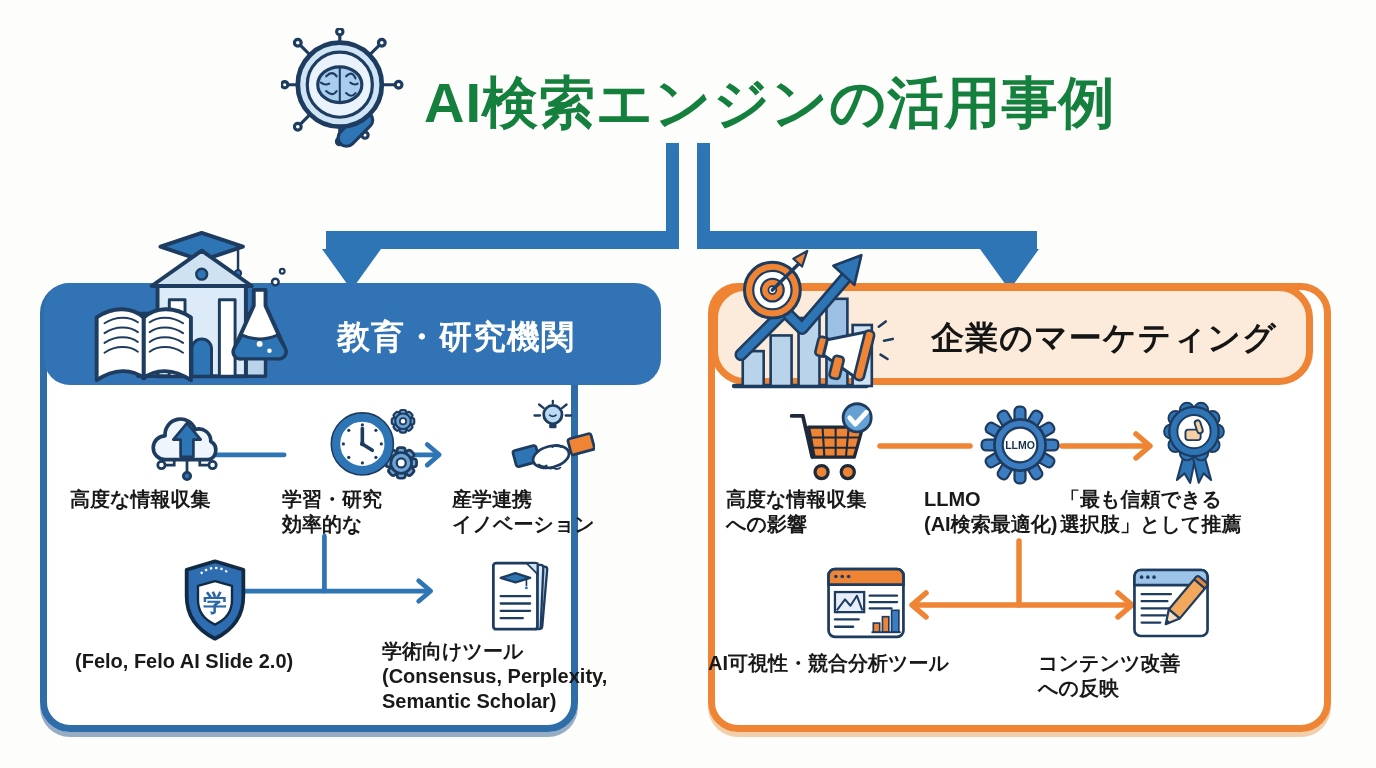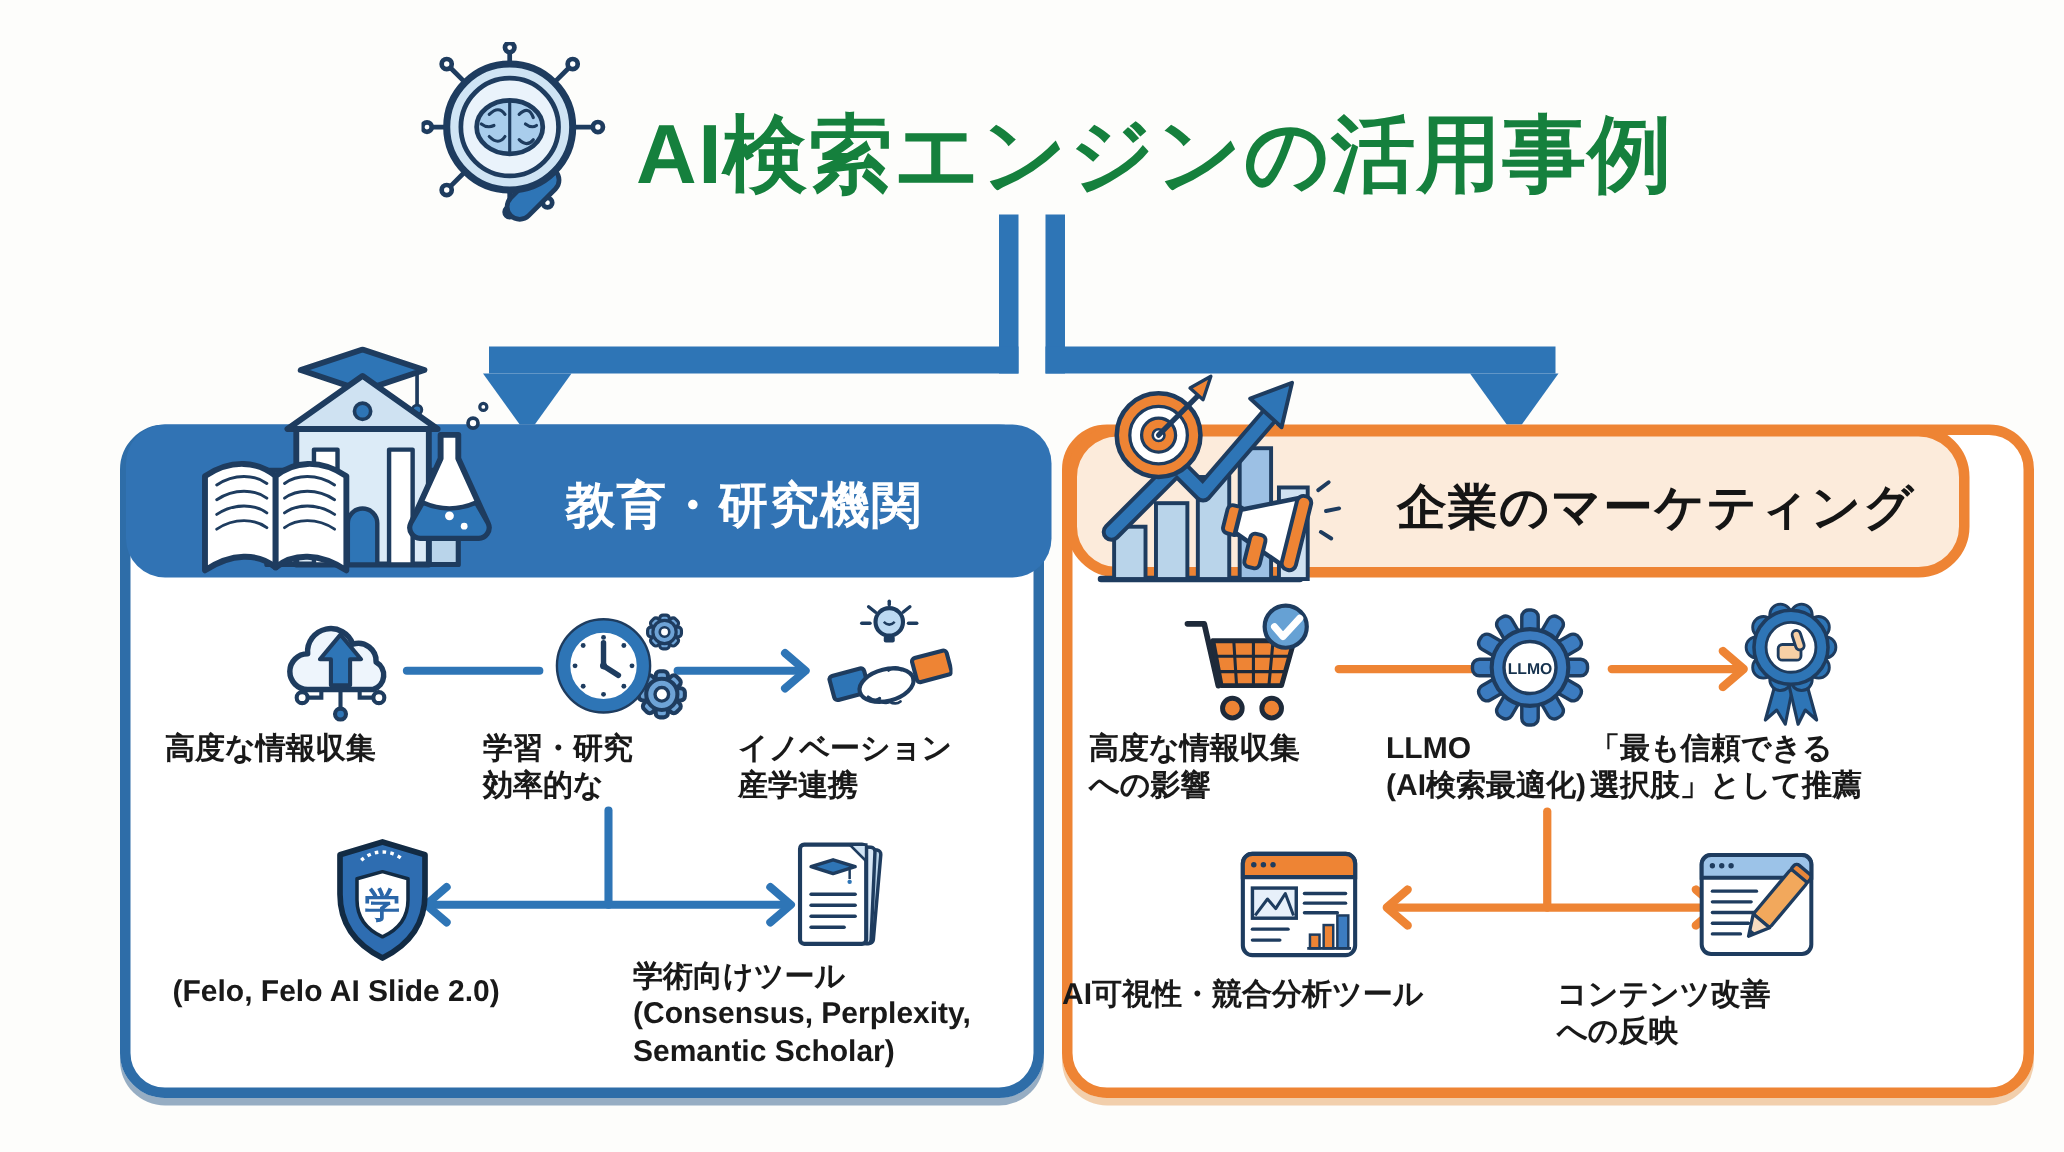--- a/index.html
+++ b/index.html
@@ -15,23 +15,23 @@
   .page-title{
     left:424px;top:66px;width:720px;margin:0;
     font-size:56px;font-weight:800;letter-spacing:1px;
     color:#15803d;white-space:nowrap;
   }
   
   .split-connector{left:0;top:140px;width:1376px;height:155px;}
   
   .panel{position:absolute;border-radius:30px;background:#ffffff;}
   .panel-frame{position:absolute;inset:0;border-radius:30px;pointer-events:none;}
-  .panel-left{left:40px;top:283px;width:616px;height:449px;margin-left:40px;}
+  .panel-left{left:40px;top:283px;width:538px;height:449px;}
   .panel-left .panel-frame{border:7px solid #2e6da8;box-shadow:0 5px 0 rgba(24,76,126,.45);}
-  .panel-right{left:708px;top:283px;width:623px;height:449px;padding-left:25px;}
+  .panel-right{left:708px;top:283px;width:623px;height:449px;}
   .panel-right .panel-frame{border:7px solid #ee8434;box-shadow:0 5px 0 rgba(226,138,56,.4);}
   .band{position:absolute;}
   .band-left{left:4px;top:0;width:617px;height:102px;background:#3173b4;border-radius:26px;}
   .band-right{
     left:3px;top:1px;width:602px;height:101px;background:#fcebdb;
     border:7px solid #ee8434;border-radius:34px;box-sizing:border-box;
   }
   .band-label{
     position:absolute;font-weight:800;font-size:33px;letter-spacing:1px;
     text-align:center;white-space:nowrap;
@@ -235,22 +235,22 @@
   </svg>
 
   <div class="node-label" style="left:30px;top:204px;width:240px">
     <div>高度な情報収集</div>
   </div>
   <div class="node-label" style="left:242px;top:204px;width:180px">
     <div>学習・研究</div>
     <div>効率的な</div>
   </div>
   <div class="node-label" style="left:412px;top:204px;width:200px">
+    <div>産学連携</div>
     <div>イノベーション</div>
-    <div>産学連携</div>
   </div>
 
   <svg class="node-icon" style="left:141px;top:274px;width:68px;height:86px" viewBox="0 0 72 88">
     <path d="M36,3 L66,12 V40 C66,62 54,76 36,85 C18,76 6,62 6,40 V12 Z" fill="#2e6db1" stroke="#122b44" stroke-width="4" stroke-linejoin="round"></path>
     <path d="M21,16 A22,22 0 0 1 51,16" stroke="#ffffff" stroke-width="2.4" fill="none" stroke-dasharray="2.5 3"></path>
     <path d="M36,24 L54,29 V44 C54,57 47,65 36,70 C25,65 18,57 18,44 V29 Z" fill="#ffffff" stroke="#122b44" stroke-width="2.5" stroke-linejoin="round"></path>
     <text x="36" y="56" text-anchor="middle" font-size="25" font-weight="bold" fill="#2a66a8">学</text>
   </svg>
 
   <svg class="node-icon" style="left:446px;top:273px;width:68px;height:84px" viewBox="0 0 74 88">

